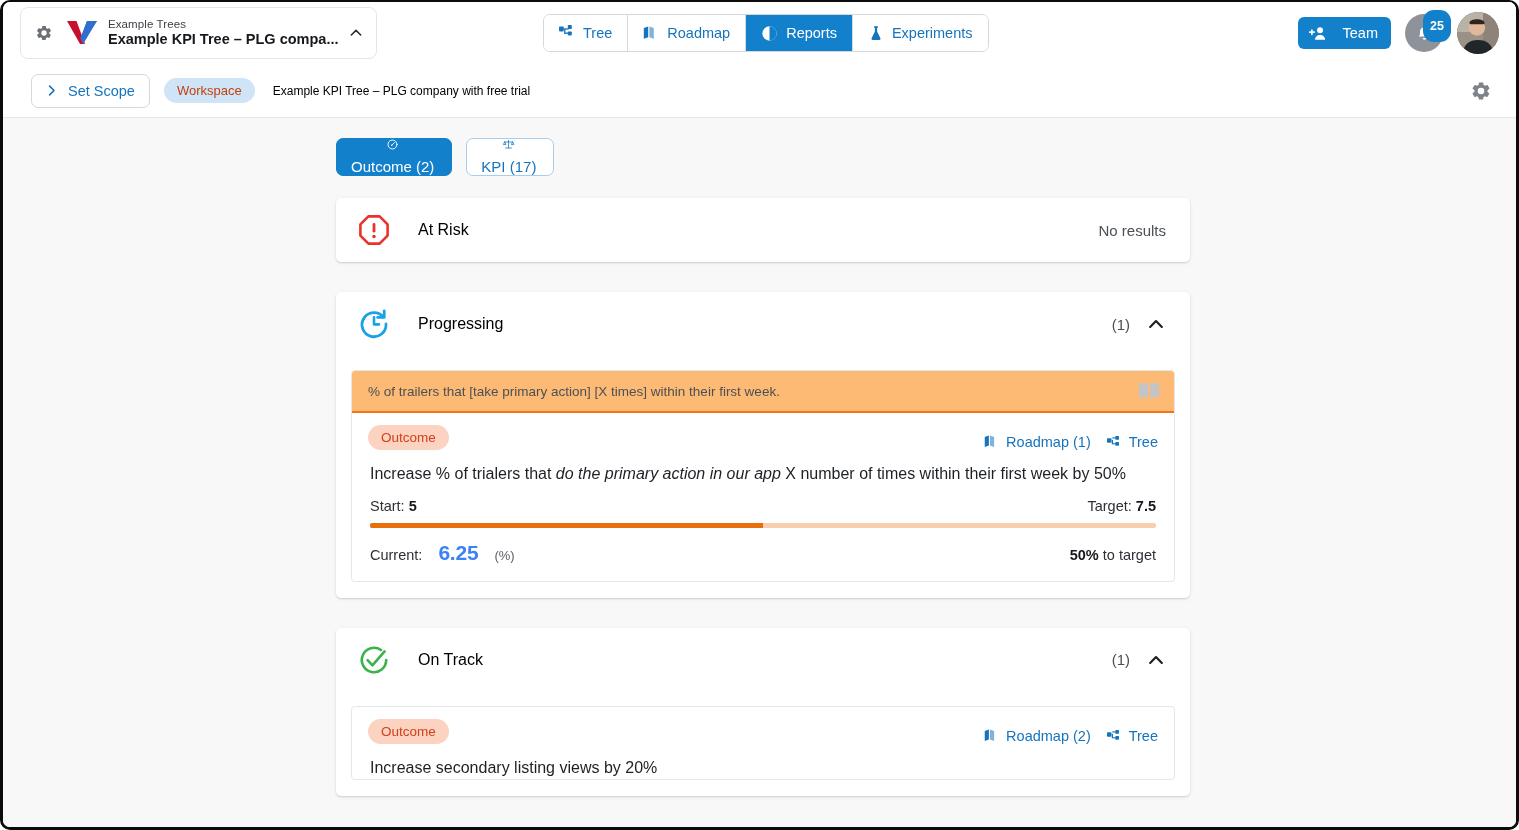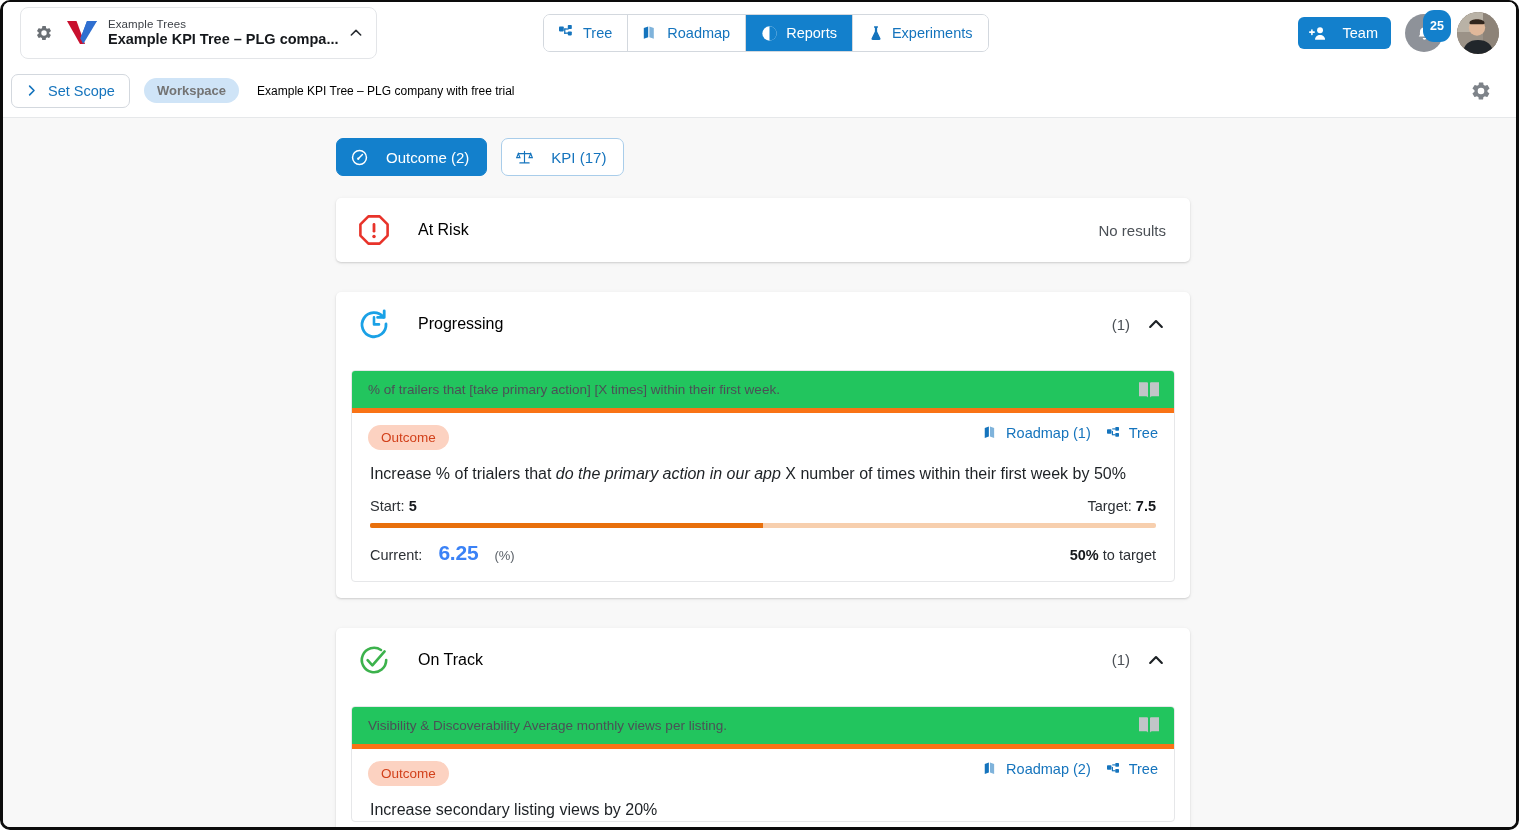--- a/index.html
+++ b/index.html
@@ -117,41 +117,41 @@
   }
 
   
   .scopebar {
     position: relative;
     height: 54px;
     background: #ffffff;
     border-bottom: 1px solid #e6e8ea;
     display: flex;
     align-items: center;
-    padding-left: 8px;
+    padding-left: 28px;
   }
   .setscope {
     height: 34px;
     border: 1px solid #d3d8de;
     border-radius: 7px;
     display: flex; align-items: center; gap: 9px;
     padding: 0 14px 0 12px;
     color: #1574bd; font-size: 14.5px;
     background: #fff; cursor: pointer;
   }
   .chip-workspace {
     margin-left: 14px;
     height: 25px;
     background: #cfe4f7;
     border-radius: 13px;
     display: flex; align-items: center;
     padding: 0 13px;
     font-size: 13px;
-    color: #737373;
-    font-weight: bold;
+    color: #c2410c;
+    font-weight: normal;
     cursor: pointer;
   }
   .scope-title {
     margin-left: 18px;
     font-size: 12px;
     color: #000000;
   }
   .gear-right {
     position: absolute; right: 24px; top: 50%;
     transform: translateY(-50%);
@@ -165,25 +165,26 @@
     overflow: hidden;
     position: relative;
   }
   .filter-row {
     display: flex; gap: 14px;
     padding: 20px 0 0 333px;
   }
   .filter-btn {
     height: 38px;
     border-radius: 7px;
-    display: flex; align-items: center; gap: 18px;
+    display: flex; align-items: center; gap: 8px;
     padding: 0 17px 0 14px;
     font-size: 15px;
     cursor: pointer;
     font-family: inherit;
+    flex-direction: column;
   }
   .filter-btn.active {
     background: #1380cc; color: #fff; border: 1px solid #1380cc;
   }
   .filter-btn.inactive {
     background: #fff; color: #1574bd; border: 1px solid #a9cdea;
   }
 
   .section-wrap { width: 854px; margin-left: 333px; }
 
@@ -211,31 +212,31 @@
 
   .section-body { padding: 14px 15px 16px 15px; }
 
   .metric {
     border: 1px solid #e6e7e9;
     border-radius: 4px;
     background: #fff;
     overflow: hidden;
   }
   .metric-head {
-    background: #22c55e;
-    border-bottom: 5px solid #f97316;
+    background: #fdba74;
+    border-bottom: 2px solid #f97316;
     height: 42px;
     display: flex; align-items: center;
     padding: 0 14px 0 16px;
   }
   .metric-head-text { font-size: 13.5px; color: #4b5056; flex: 1; }
   .book-icon { width: 22px; height: 20px; flex: none; cursor: pointer; }
 
   .metric-row1 {
-    display: flex; align-items: flex-start;
+    display: flex; align-items: flex-end;
     padding: 12px 16px 0 16px;
   }
   .badge-outcome {
     background: #fcd2c1;
     color: #d2411b;
     font-size: 13.5px;
     border-radius: 13px;
     padding: 5px 13px;
   }
   .links { margin-left: auto; display: flex; align-items: center; gap: 16px; }
@@ -552,29 +553,20 @@
           <span class="section-count">(1)</span>
           <span class="caret">
             <svg viewBox="0 0 24 24" width="20" height="20" fill="none" stroke="#1d2125" stroke-width="2.6" stroke-linecap="round" stroke-linejoin="round">
               <polyline points="5,15.5 12,8.5 19,15.5"></polyline>
             </svg>
           </span>
         </div>
 
         <div class="section-body">
           <div class="metric">
-            <div class="metric-head">
-              <span class="metric-head-text">Visibility &amp; Discoverability Average monthly views per listing.</span>
-              <span class="book-icon">
-                <svg viewBox="0 0 24 22" width="22" height="20" fill="#c2c5c8">
-                  <path d="M1 2.6h8.6c.7 0 1.3.6 1.3 1.3v15.3c-.5-.8-1.3-1.2-2.3-1.2H1z"></path>
-                  <path d="M23 2.6h-8.6c-.7 0-1.3.6-1.3 1.3v15.3c.5-.8 1.3-1.2 2.3-1.2H23z"></path>
-                </svg>
-              </span>
-            </div>
 
             <div class="metric-row1">
               <span class="badge-outcome">Outcome</span>
               <span class="links">
                 <span class="link">
                   <svg viewBox="0 0 20 20" width="15" height="16" fill="#1574bd">
                     <path d="M1 3.2 6.5 1.4v13.4L1 16.6z"></path>
                     <path d="M8 1.4l5.5 1.8v13.4L8 14.8z" opacity=".55"></path>
                   </svg>
                   <span>Roadmap (2)</span>

